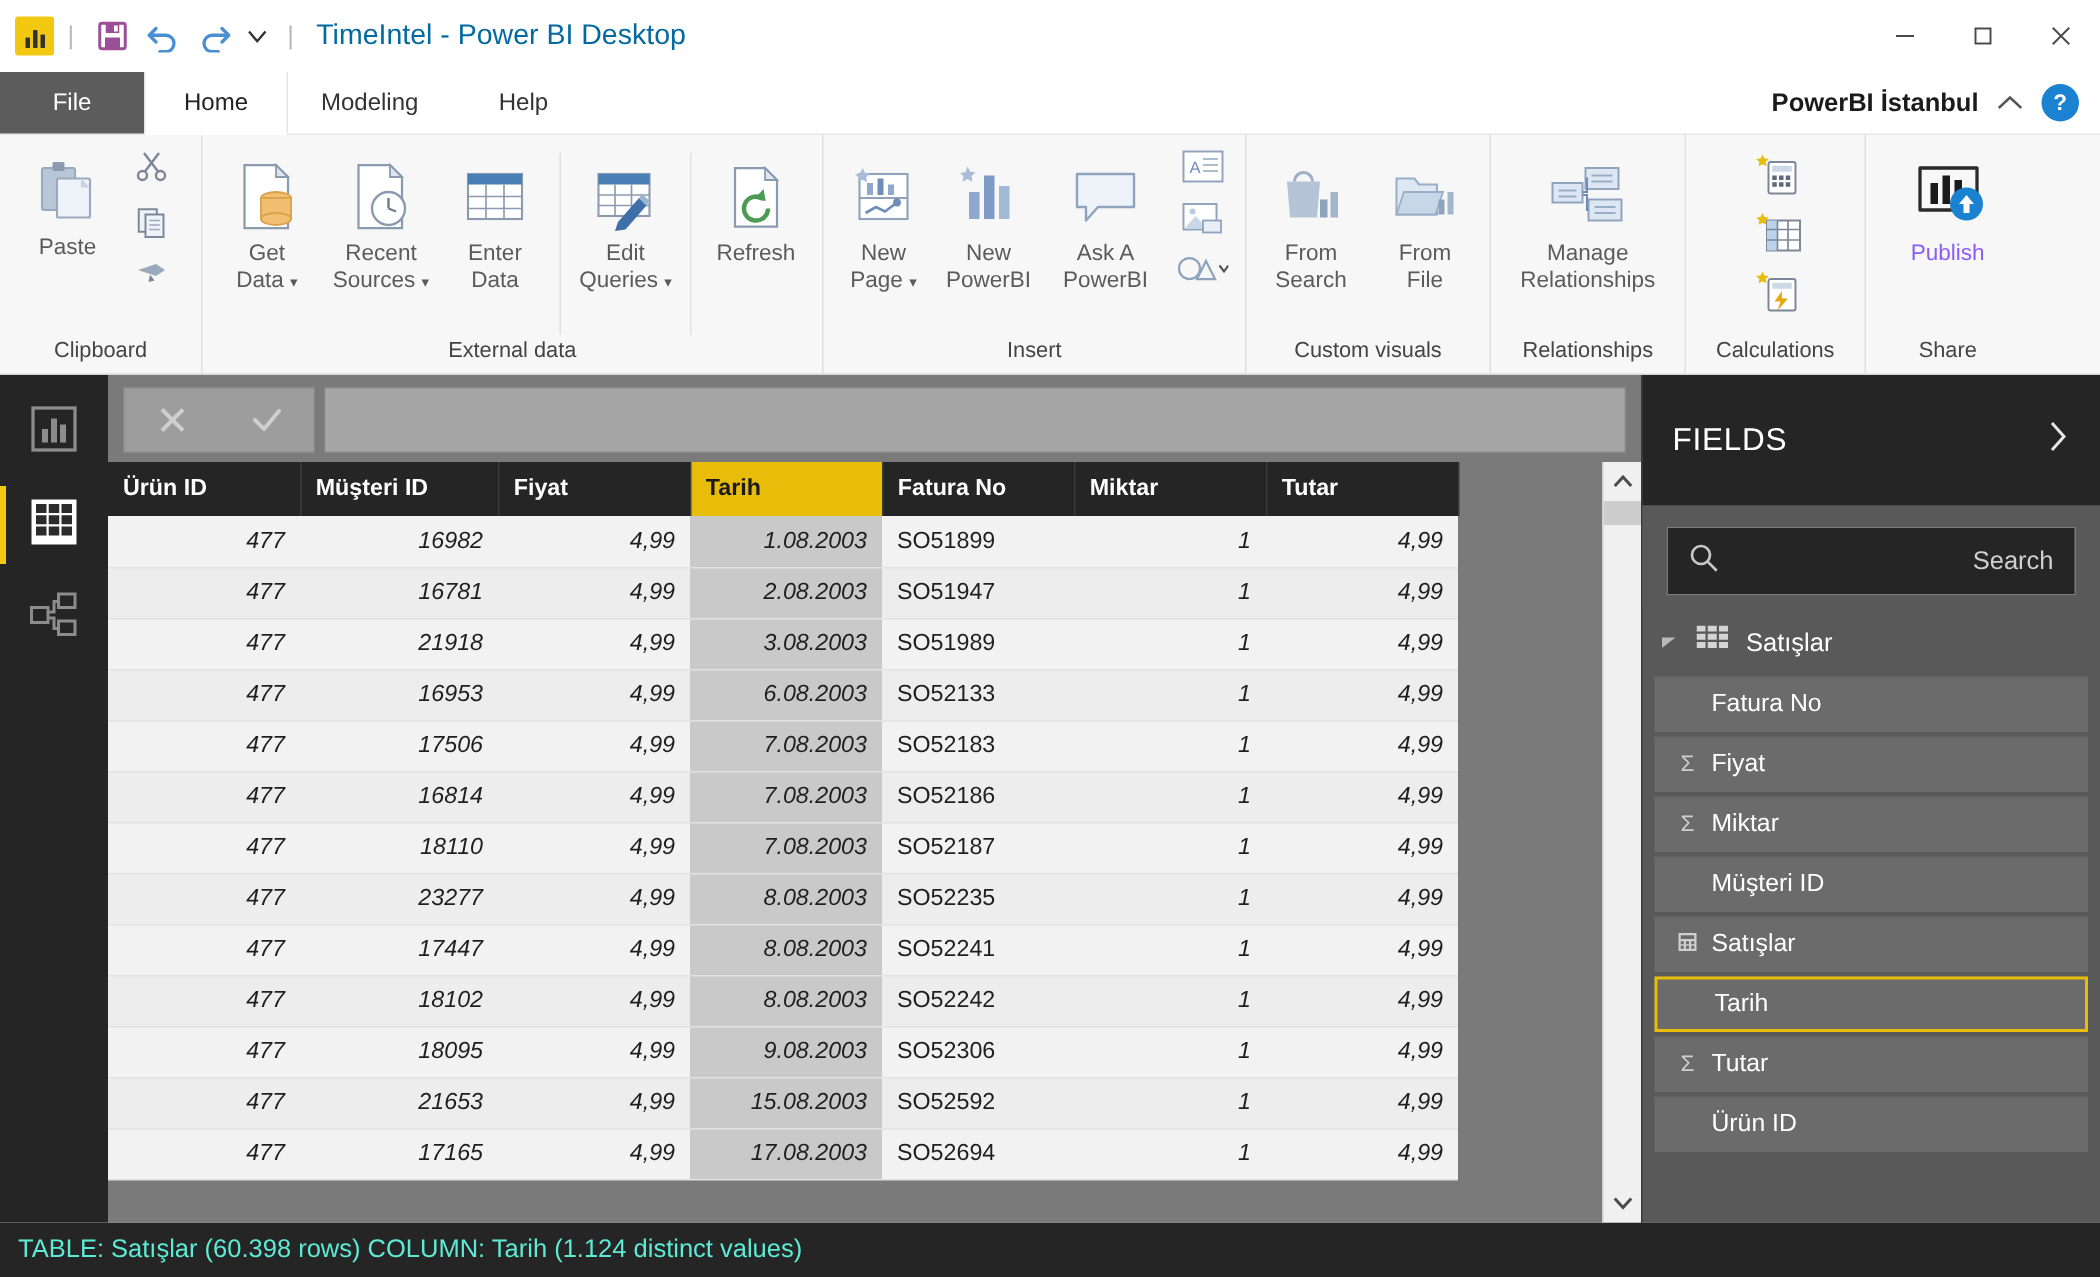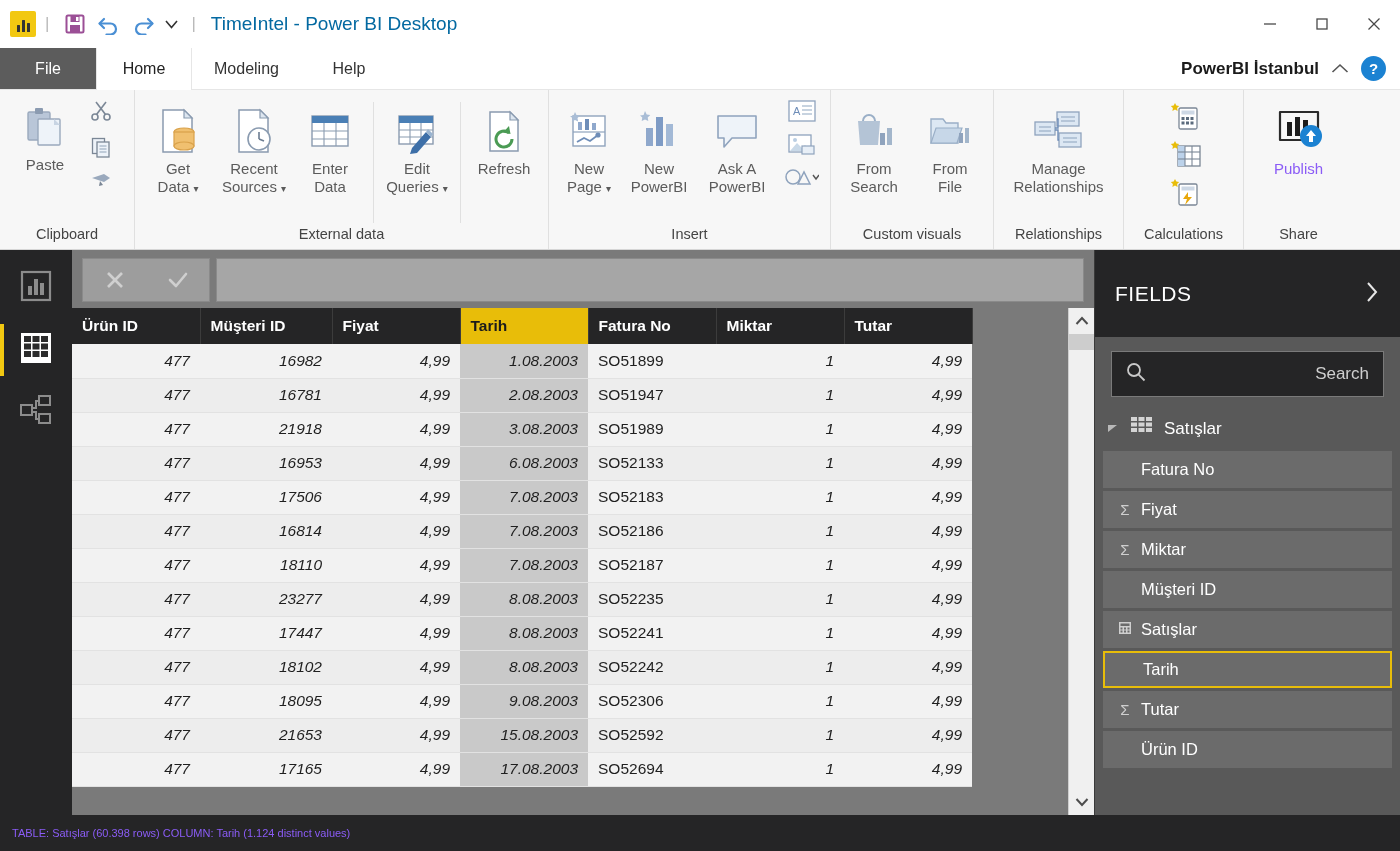--- a/index.html
+++ b/index.html
@@ -169,22 +169,22 @@
   .field-list { padding: 0 4px 8px 4px; display:flex; flex-direction:column; gap: 3px; }
   .field-item {
     height: 37px; background: #6b6b6b; display:flex; align-items:center; gap: 8px;
     padding: 0 14px 0 14px; color:#fff; font-size:16.5px; margin: 0 4px;
   }
   .field-item.sel { border: 2px solid #e8bd09; }
   .field-item .sig { color:#cfcfcf; font-size:15px; width:16px; display:inline-block; text-align:center; }
 
   
   .statusbar {
-    flex: 0 0 36px; height: 36px; background: #252526; color:#8b5cf6;
-    display:flex; align-items:center; padding-left: 12px; font-size: 11px;
+    flex: 0 0 36px; height: 36px; background: #252526; color:#5eead4;
+    display:flex; align-items:center; padding-left: 12px; font-size: 17px;
   }
 </style>
 </head>
 <body>
 
 <div id="app">
 
   <div class="titlebar">
     <div class="qat">
       <div class="pbi-logo">

